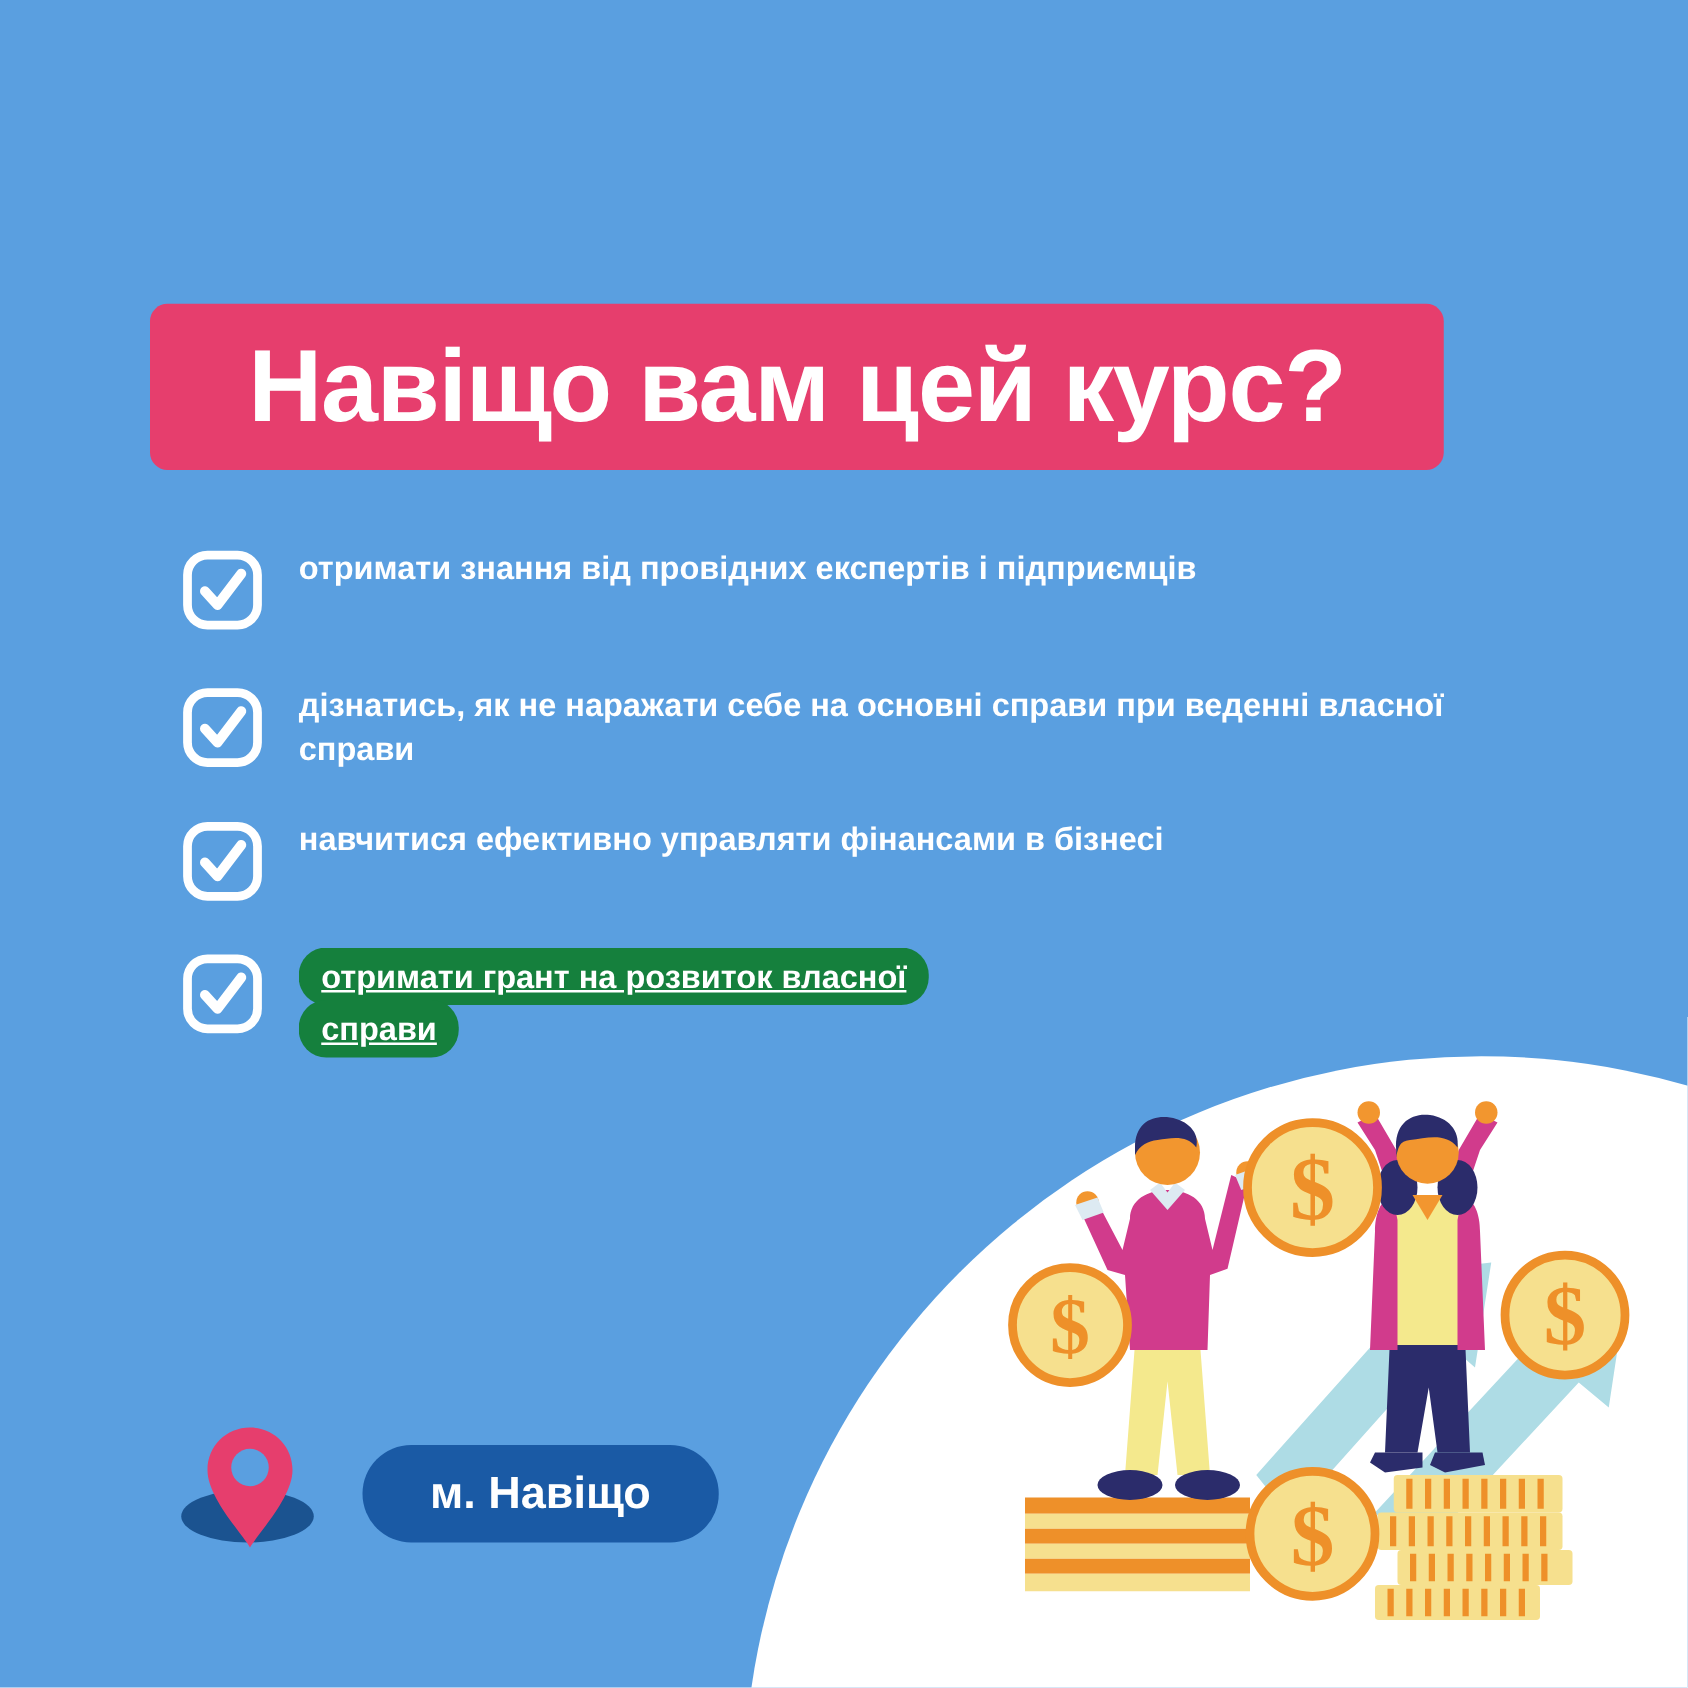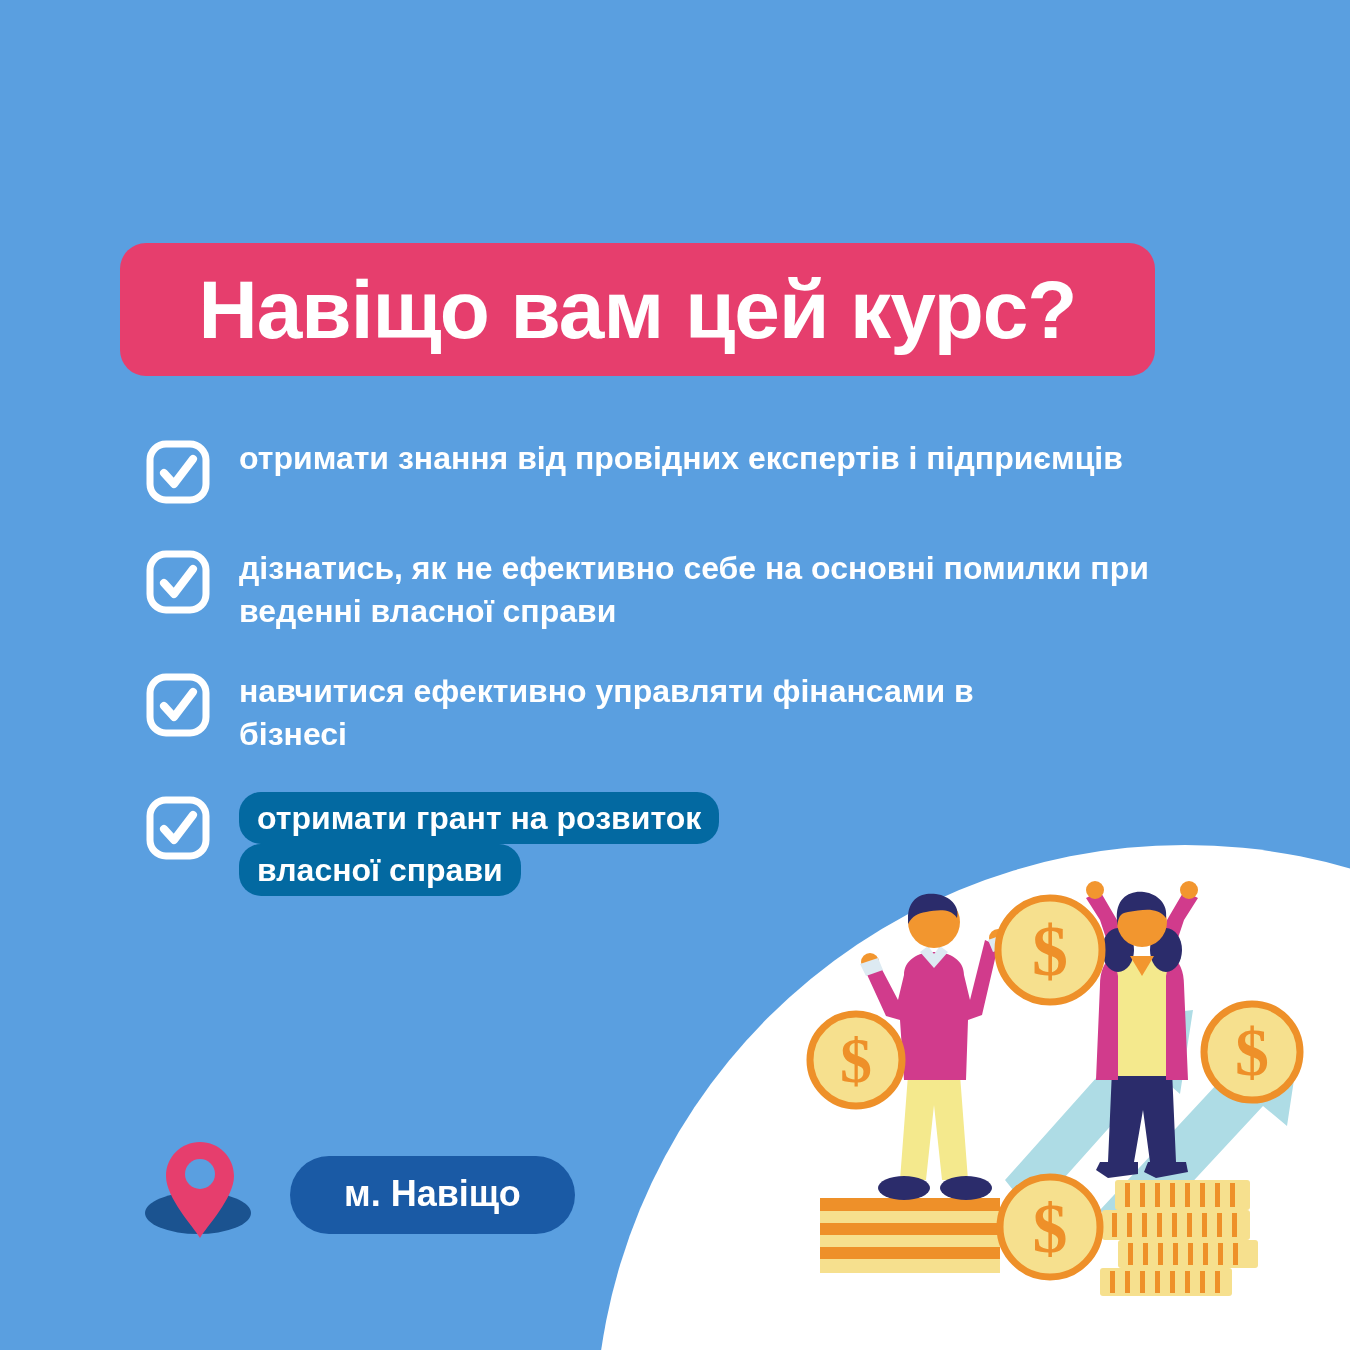--- a/index.html
+++ b/index.html
@@ -33,21 +33,21 @@
   }
 
   
   .title-bar {
     position: absolute;
     left: 120px;
     top: 243px;
     width: 1035px;
     height: 133px;
     background: #E63E6D;
-    border-radius: 26px;
+    border-radius: 14px;
     z-index: 5;
     display: flex;
     align-items: center;
     justify-content: center;
   }
   .title-text {
     color: #FFFFFF;
     font-size: 82px;
     font-weight: bold;
     letter-spacing: -1px;
@@ -77,39 +77,40 @@
     flex: 0 0 auto;
     width: 66px;
     height: 66px;
     margin-right: 28px;
     margin-top: 2px;
   }
   .check-icon svg { display: block; width: 66px; height: 66px; }
 
   .bullet-text {
     color: #FFFFFF;
-    font-size: 32px;
+    font-size: 26px;
     font-weight: bold;
     line-height: 1.33;
     max-width: 940px;
   }
   .bullet-text.w1 { max-width: 950px; }
   .bullet-text.w2 { max-width: 920px; }
   .bullet-text.w3 { max-width: 740px; }
 
   .bullet-text.highlight {
     display: inline;
-    background: #0369a1;
+    background: #15803d;
     box-decoration-break: clone;
     -webkit-box-decoration-break: clone;
     padding: 8px 18px;
     border-radius: 22px;
     box-shadow: 0 0 0 0 transparent;
     line-height: 1.62;
     max-width: 560px;
+    text-decoration: underline;
   }
   .highlight-wrap { max-width: 580px; }
 
   
   .loc-row {
     position: absolute;
     left: 140px;
     top: 1140px;
     display: flex;
     align-items: center;
@@ -311,21 +312,21 @@
       <span class="bullet-text w1">отримати знання від провідних експертів і підприємців</span>
     </div>
 
     <div class="bullet b2">
       <span class="check-icon">
         <svg viewBox="0 0 66 66" xmlns="http://www.w3.org/2000/svg">
           <rect x="5" y="5" width="56" height="56" rx="16" fill="none" stroke="#FFFFFF" stroke-width="7"></rect>
           <path d="M19 34 L29 45 L48 20" fill="none" stroke="#FFFFFF" stroke-width="8" stroke-linecap="round" stroke-linejoin="round"></path>
         </svg>
       </span>
-      <span class="bullet-text w2">дізнатись, як не ефективно себе на основні помилки при веденні власної справи</span>
+      <span class="bullet-text w2">дізнатись, як не наражати себе на основні справи при веденні власної справи</span>
     </div>
 
     <div class="bullet b3">
       <span class="check-icon">
         <svg viewBox="0 0 66 66" xmlns="http://www.w3.org/2000/svg">
           <rect x="5" y="5" width="56" height="56" rx="16" fill="none" stroke="#FFFFFF" stroke-width="7"></rect>
           <path d="M19 34 L29 45 L48 20" fill="none" stroke="#FFFFFF" stroke-width="8" stroke-linecap="round" stroke-linejoin="round"></path>
         </svg>
       </span>
       <span class="bullet-text w3">навчитися ефективно управляти фінансами в бізнесі</span>

